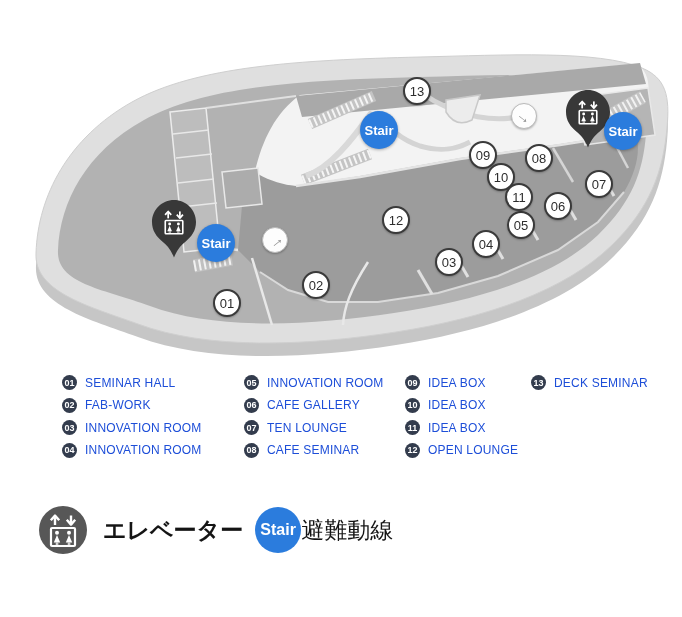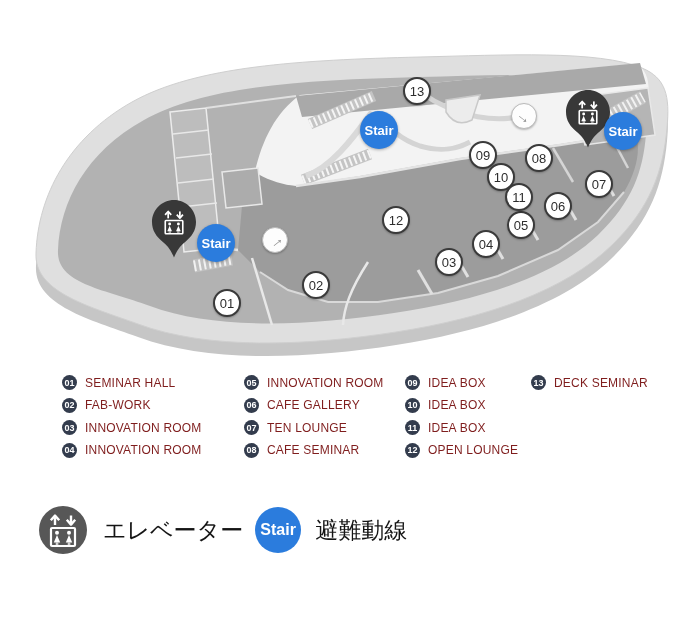--- a/index.html
+++ b/index.html
@@ -40,30 +40,30 @@
   .pin{position:absolute;width:46px;height:60px;cursor:pointer;}
   
   .legend{position:absolute;left:0;top:375px;width:682px;height:92px;}
   .legend-col{position:absolute;top:0;display:flex;flex-direction:column;gap:7.5px;}
   .legend-item{display:flex;align-items:center;gap:8px;height:15px;}
   .legend-num{
     width:15px;height:15px;border-radius:50%;background:var(--badge_navy);
     color:#fff;font-size:9px;font-weight:700;
     display:flex;align-items:center;justify-content:center;flex:0 0 15px;
   }
-  .legend-label{font-size:12px;color:#7f1d1d;font-weight:500;letter-spacing:.2px;white-space:nowrap;}
+  .legend-label{font-size:12px;color:#1d4ed8;font-weight:500;letter-spacing:.2px;white-space:nowrap;}
   
   .footer{position:absolute;left:39px;top:506px;display:flex;align-items:center;}
-  .footer-elev-label{font-size:23px;color:#141414;margin-left:16px;font-weight:400;}
+  .footer-elev-label{font-size:23px;color:#141414;margin-left:16px;font-weight:700;}
   .footer-stair{
     width:46px;height:46px;border-radius:50%;background:var(--accent_blue);
     color:#fff;font-size:16px;font-weight:700;margin-left:12px;
     display:flex;align-items:center;justify-content:center;
   }
-  .footer-evac-label{font-size:23px;color:#141414;margin-left:14px;font-weight:500;}
+  .footer-evac-label{font-size:23px;color:#141414;font-weight:500;}
   .defs-hidden{position:absolute;width:0;height:0;overflow:hidden;}
 </style>
 </head>
 <body>
 
 <svg class="defs-hidden" aria-hidden="true">
   <defs>
     <g id="elev-glyph">
       <path d="M16 19 V10.5" stroke="#fff" stroke-width="2.4" fill="none"></path>
       <path d="M11.8 14.2 L16 9.6 L20.2 14.2" stroke="#fff" stroke-width="2.4" fill="none" stroke-linejoin="round"></path>

